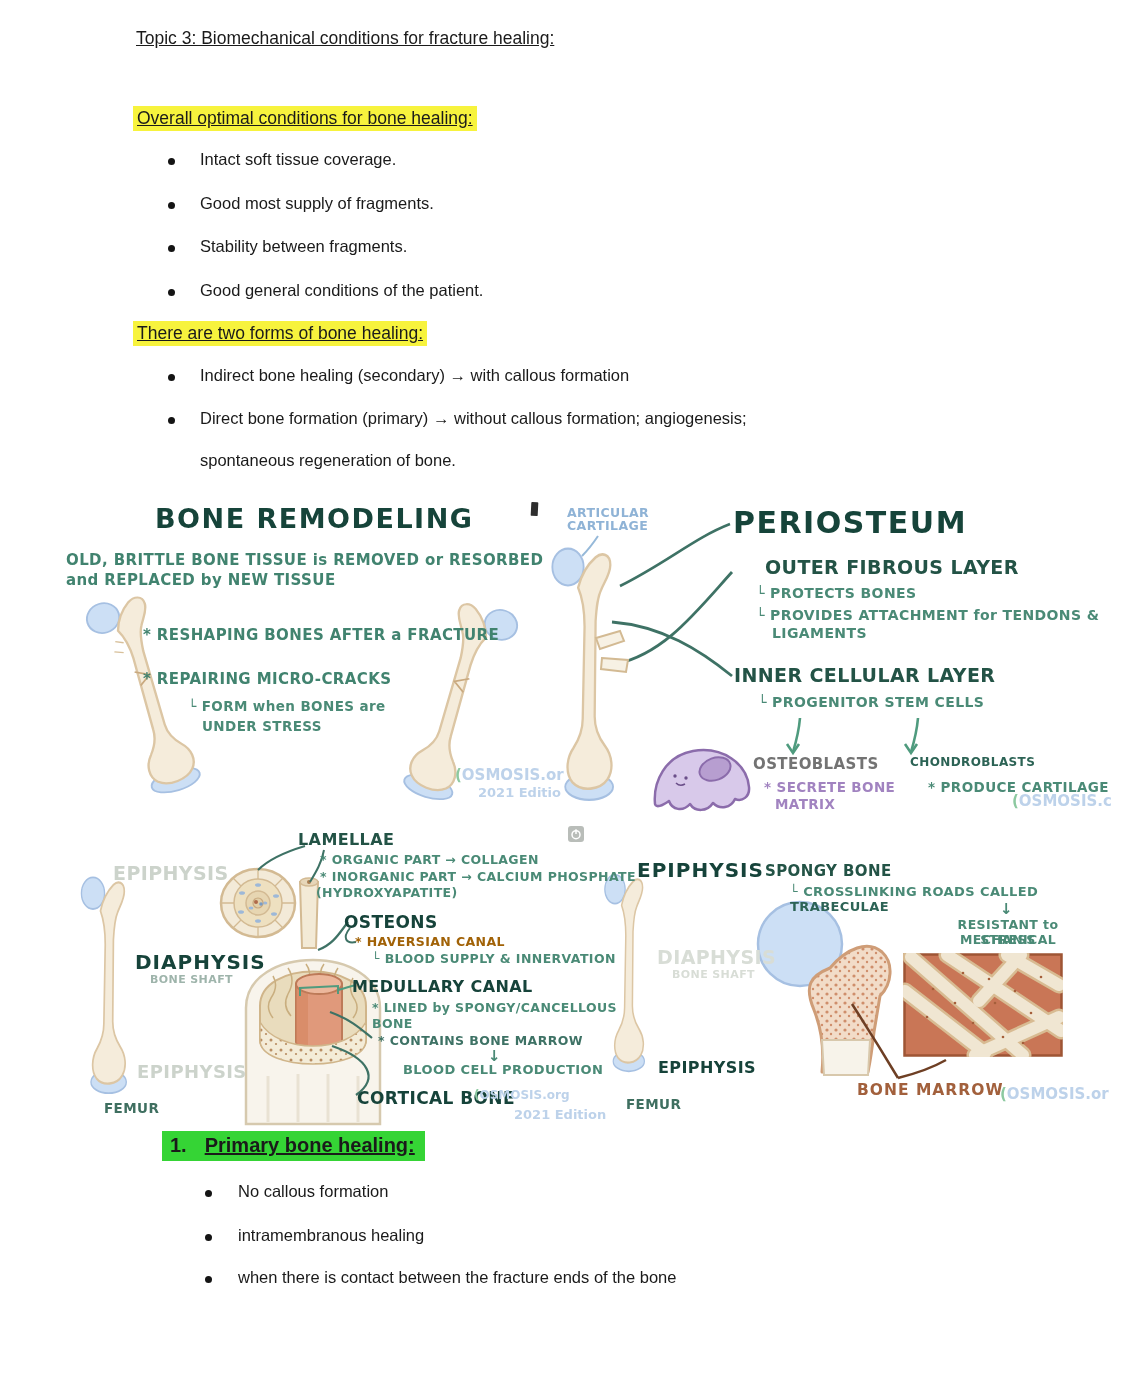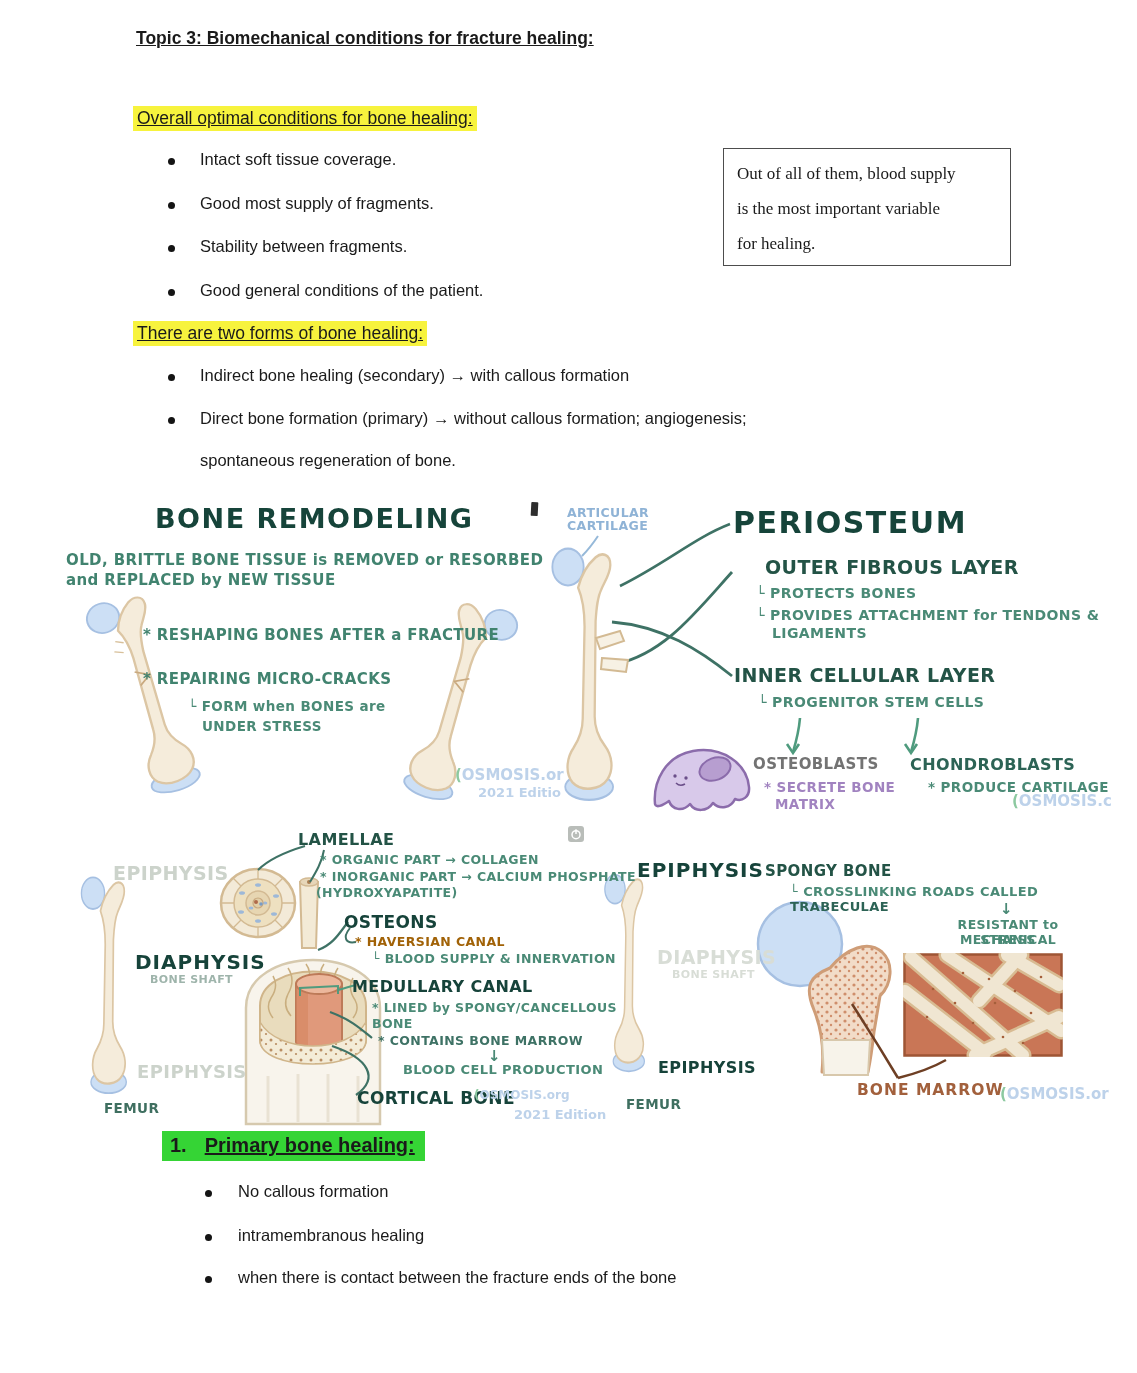--- a/index.html
+++ b/index.html
@@ -1,20 +1,20 @@
 <!DOCTYPE html>
 <html><head>
 <meta charset="utf-8">
 <style>
   html,body{margin:0;padding:0;background:#ffffff;}
   .page{position:relative;width:1137px;height:1373px;background:#fff;overflow:hidden;
         font-family:"Liberation Sans",sans-serif;color:#1a1a1a;}
   .abs{position:absolute;}
   
-  .doc-title{font-size:17.5px;font-weight:bold;text-decoration:underline;}
+  .doc-title{font-size:17.5px;font-weight:normal;text-decoration:underline;}
   .hl-y{background:#f7f33d;font-size:17.5px;font-weight:normal;text-decoration:underline;padding:2px 4px;}
   .bullet-dot{width:7px;height:7px;border-radius:50%;background:#141414;}
   .b-text{font-size:16.5px;}
   .notebox{border:1.6px solid #4d4d4d;width:288px;height:118px;
            font-family:"Liberation Serif",serif;font-size:17px;line-height:35px;
            padding:7px 6px 0 13px;box-sizing:border-box;}
   .hl-g{background:#35d435;font-size:20px;font-weight:bold;padding:3px 10px 4px 8px;}
   .hl-g .num{margin-right:18px;}
   .hl-g .ht{text-decoration:underline;}
   
@@ -48,25 +48,20 @@
 
   <div class="abs bullet-dot" style="left:168px;top:158px;"></div>
   <div class="abs txt b-text" style="left:200px;top:150px;">Intact soft tissue coverage.</div>
   <div class="abs bullet-dot" style="left:168px;top:202px;"></div>
   <div class="abs txt b-text" style="left:200px;top:194px;">Good most supply of fragments.</div>
   <div class="abs bullet-dot" style="left:168px;top:245px;"></div>
   <div class="abs txt b-text" style="left:200px;top:237px;">Stability between fragments.</div>
   <div class="abs bullet-dot" style="left:168px;top:289px;"></div>
   <div class="abs txt b-text" style="left:200px;top:281px;">Good general conditions of the patient.</div>
 
-  <div class="abs txt notebox" style="left:723px;top:148px;">
-    <div>Out of all of them, blood supply</div>
-    <div>is the most important variable</div>
-    <div>for healing.</div>
-  </div>
 
   <div class="abs txt hl-y" style="left:133px;top:321px;">There are two forms of bone healing:</div>
 
   <div class="abs bullet-dot" style="left:168px;top:374px;"></div>
   <div class="abs txt b-text" style="left:200px;top:366px;">Indirect bone healing (secondary) → with callous formation</div>
   <div class="abs bullet-dot" style="left:168px;top:417px;"></div>
   <div class="abs txt b-text" style="left:200px;top:409px;">Direct bone formation (primary) → without callous formation; angiogenesis;</div>
   <div class="abs txt b-text" style="left:200px;top:451px;">spontaneous regeneration of bone.</div>
 
   <svg class="overlay" width="1137" height="1373" viewBox="0 0 1137 1373">
@@ -167,21 +162,21 @@
     <path d="M10,62 C8,40 20,14 48,9 C78,4 102,22 104,45 C105,55 97,60 90,57 C86,66 75,68 68,61 C62,70 50,70 45,62 C38,70 27,68 24,59 C17,64 11,66 10,62 Z" fill="#d8c9ea" stroke="#8b6cab" stroke-width="2.5" stroke-linejoin="round"></path>
     <ellipse cx="70" cy="27" rx="16" ry="11" fill="#b79ed0" stroke="#8b6cab" stroke-width="2" transform="rotate(-20 70 27)"></ellipse>
     <circle cx="30" cy="34" r="1.7" fill="#6b4f8a"></circle>
     <circle cx="41" cy="36" r="1.7" fill="#6b4f8a"></circle>
     <path d="M31,41 Q35,45 40,42" stroke="#6b4f8a" stroke-width="1.5" fill="none"></path>
   </svg>
 
   <div class="abs txt hand purp" style="left:753px;top:755px;font-size:15px;">OSTEOBLASTS</div>
   <div class="abs txt hand lpurp" style="left:764px;top:779px;font-size:13.5px;">* SECRETE BONE</div>
   <div class="abs txt hand lpurp" style="left:775px;top:796px;font-size:13.5px;">MATRIX</div>
-  <div class="abs txt hand" style="left:910px;top:755px;font-size:16px;color:#2c6355;">CHONDROBLASTS</div>
+  <div class="abs txt hand" style="left:910px;top:755px;font-size:12px;color:#2c6355;">CHONDROBLASTS</div>
   <div class="abs txt hand" style="left:928px;top:779px;font-size:13.5px;color:#4a8a76;">* PRODUCE CARTILAGE</div>
   <div class="abs txt wm" style="left:1012px;top:792px;font-size:15px;">
     <span class="par">(</span><span class="txt">OSMOSIS.c</span>
   </div>
 
   <svg class="abs" style="left:568px;top:826px;" width="16" height="16">
     <rect width="16" height="16" rx="3" fill="#b9bdb9"></rect>
     <circle cx="8" cy="8.7" r="4" stroke="#fff" stroke-width="1.5" fill="none"></circle>
     <path d="M8,3.2 L8,8" stroke="#fff" stroke-width="1.5"></path>
   </svg>

